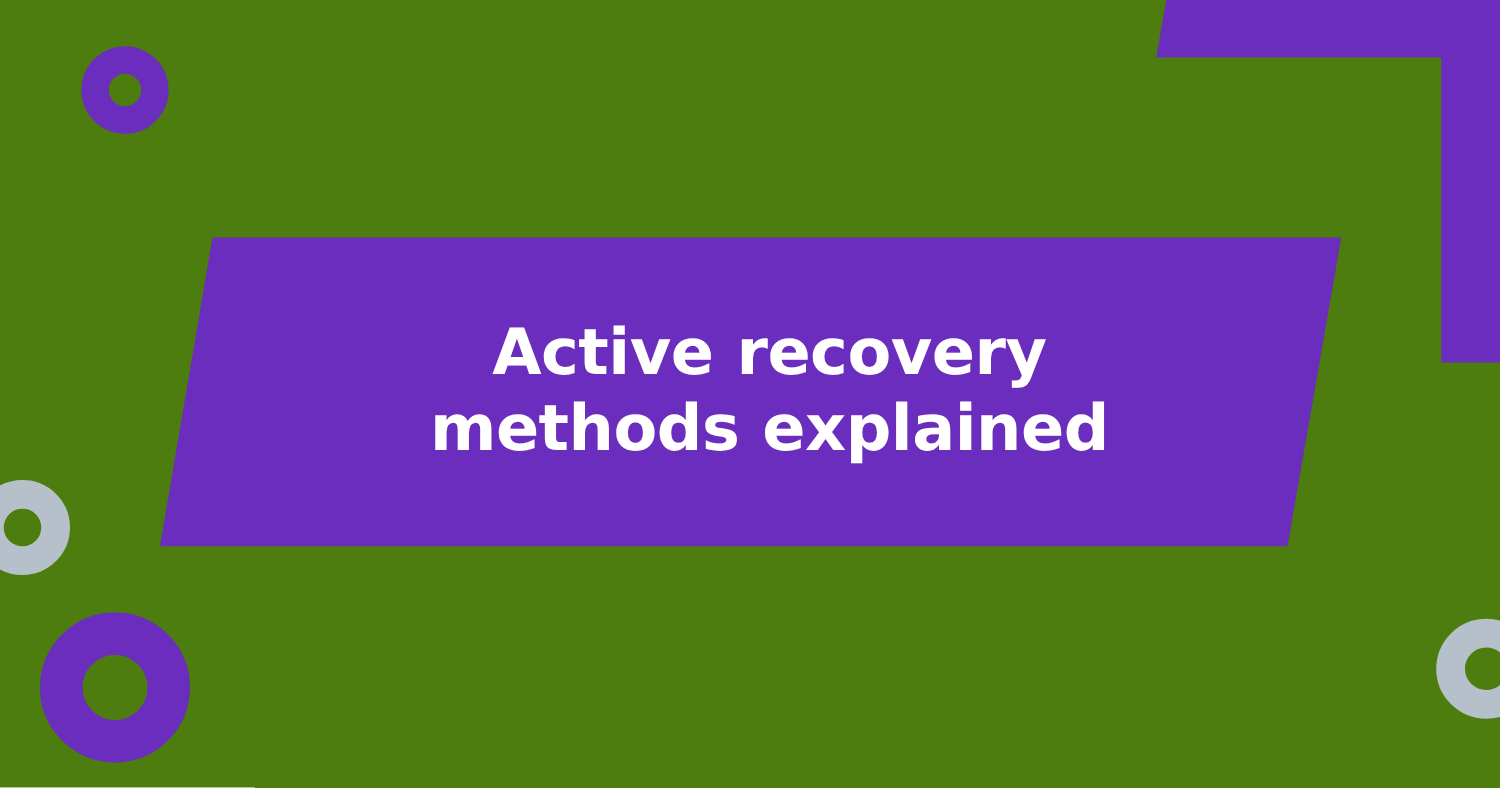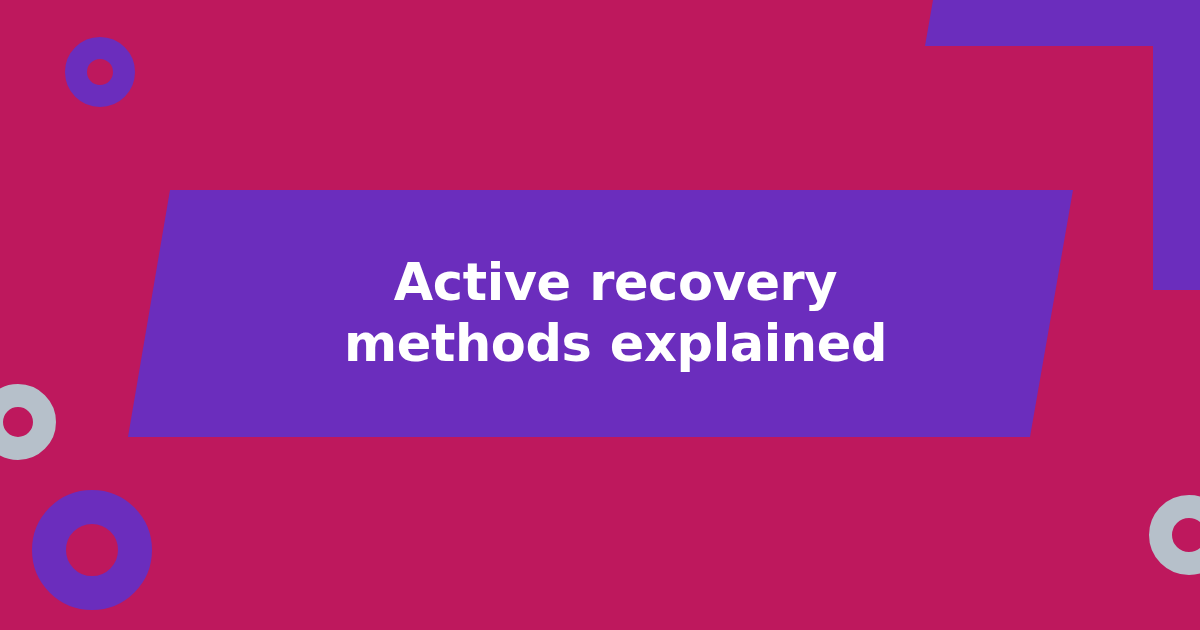--- a/index.html
+++ b/index.html
@@ -8,21 +8,21 @@
     background: #ffffff;
   }
   body {
     font-family: "DejaVu Sans", sans-serif;
   }
   .canvas {
     position: relative;
     width: 1200px;
     height: 630px;
     overflow: hidden;
-    background: #be185d;
+    background: #4d7c0f;
   }
   .canvas svg.deco {
     position: absolute;
     top: 0;
     left: 0;
     width: 1200px;
     height: 630px;
     display: block;
   }
   .title-layer {

